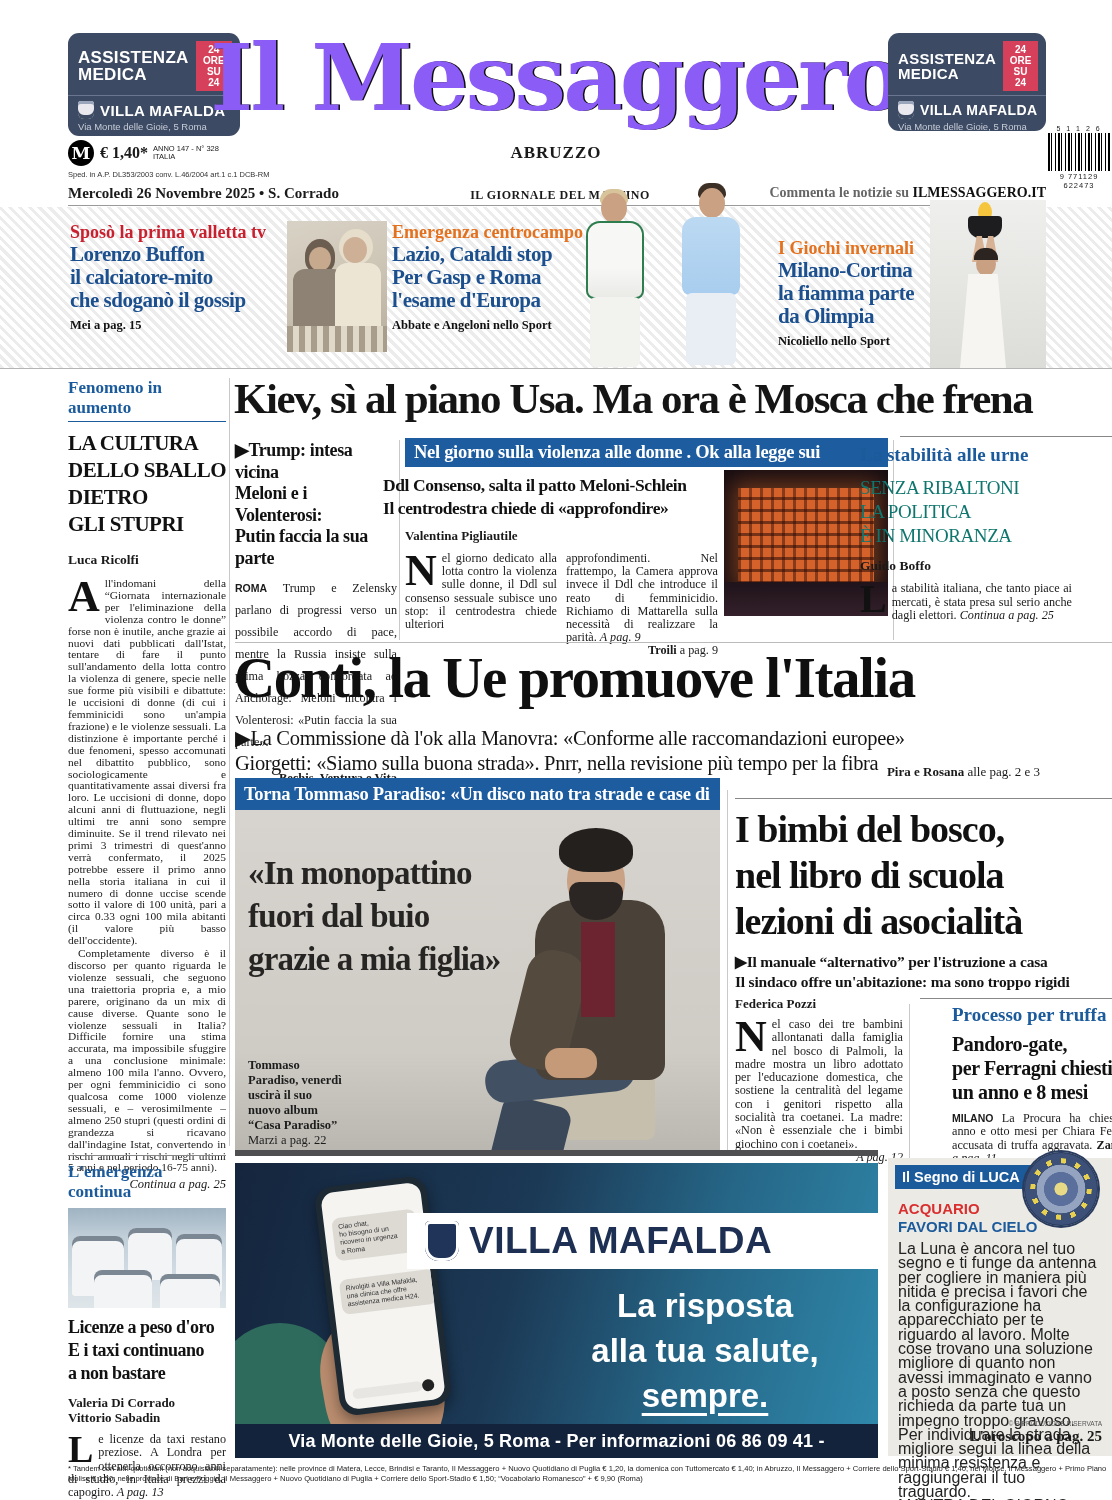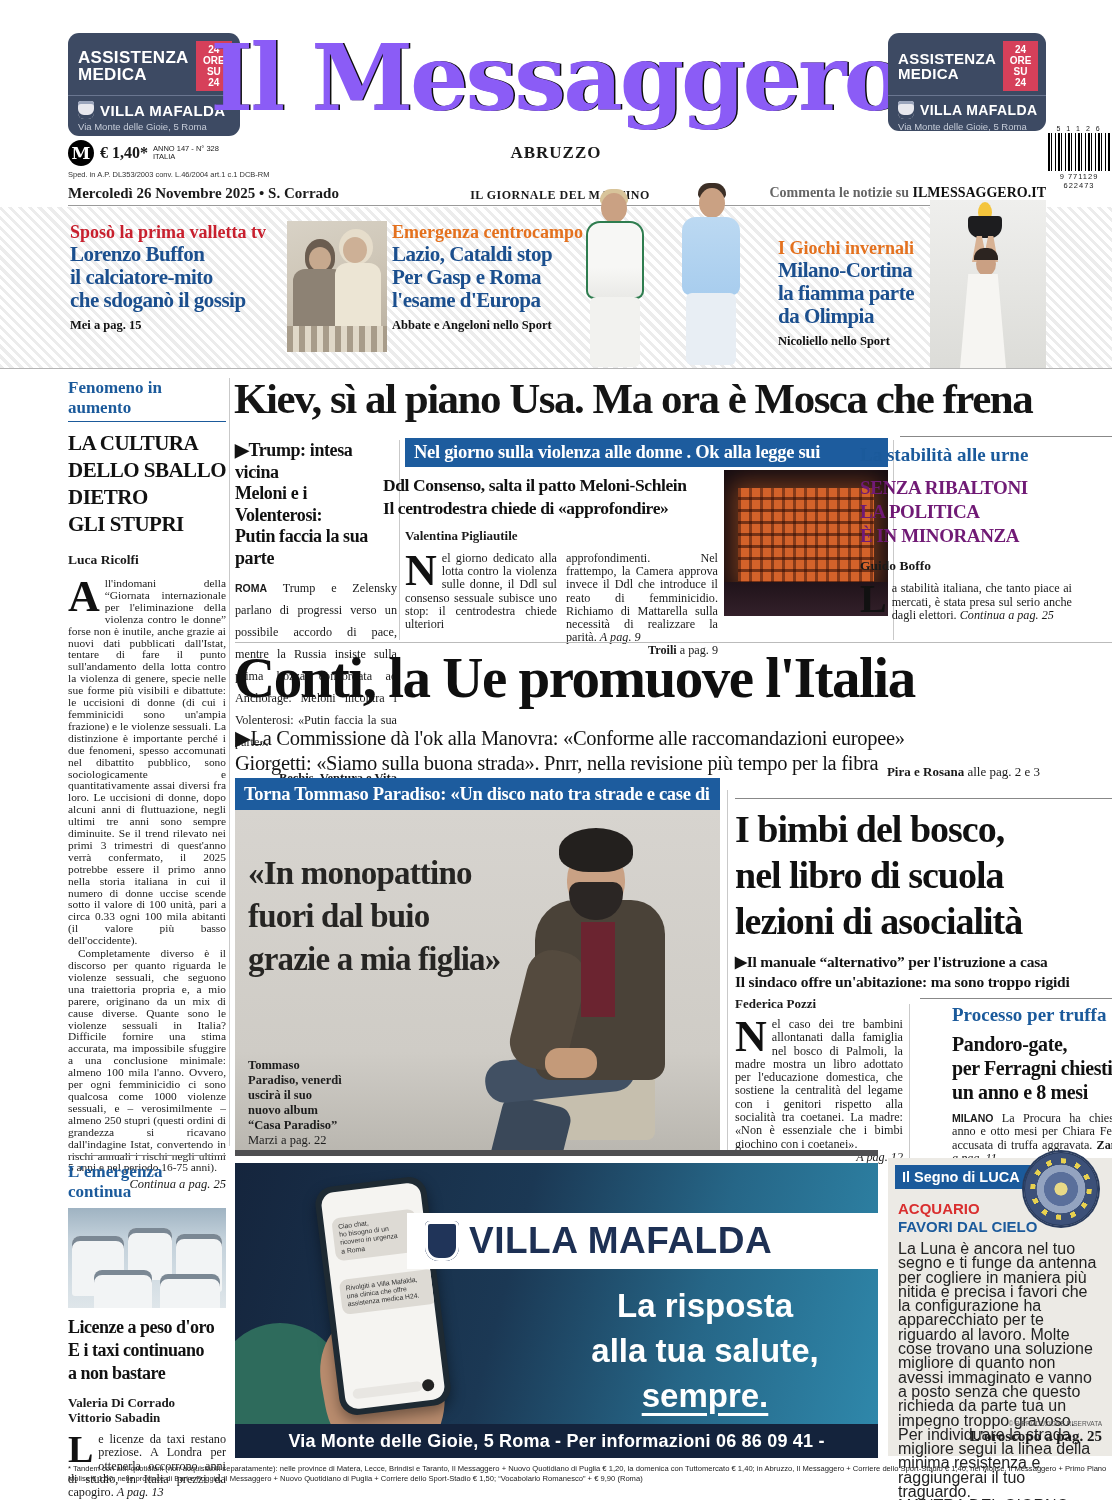--- a/index.html
+++ b/index.html
@@ -108,21 +108,21 @@
   #consenso-c1{left:405px;top:552px;width:152px;font-size:12.2px;line-height:13.2px;}
   #consenso-c2{left:566px;top:552px;width:152px;font-size:12.2px;line-height:13.2px;}
   #photo-building{left:724px;top:470px;width:164px;height:146px;background:#140c12;overflow:hidden;}
   #building{position:absolute;left:14px;top:18px;width:136px;height:96px;background:#d4622a;
             background-image:repeating-linear-gradient(0deg,rgba(40,10,5,.55) 0 3px,transparent 3px 12px),
                              repeating-linear-gradient(90deg,rgba(40,10,5,.45) 0 3px,transparent 3px 11px);
             box-shadow:0 0 22px 6px rgba(224,110,40,.45);}
   #building-ground{position:absolute;left:0;top:112px;width:164px;height:34px;background:linear-gradient(180deg,#20131a,#33202a);}
   #stabilita{left:860px;top:444px;width:212px;}
   #stabilita .kick{font-weight:bold;font-size:19px;color:#1b5a9b;margin-bottom:10px;}
-  #stabilita .hl{font-weight:bold;font-size:19px;line-height:24px;letter-spacing:-0.4px;color:#701a75;}
+  #stabilita .hl{font-weight:normal;font-size:19px;line-height:24px;letter-spacing:-0.4px;color:#0f766e;}
   #stabilita .by{font-weight:bold;font-size:13.5px;margin:10px 0 8px 0;}
   #stabilita .body{font-size:12.2px;line-height:13.5px;}
   #stabilita .dropcap{font-size:40px;line-height:30px;}
 
   
   #conti{left:234px;top:645px;width:878px;font-weight:bold;font-size:57px;letter-spacing:-1.5px;color:#0f0f0f;}
   #conti-sub{left:235px;top:726px;width:860px;font-size:20.5px;line-height:25px;letter-spacing:-0.3px;color:#141414;}
   #conti-sig{left:640px;top:764px;width:400px;text-align:right;font-size:13px;}
 
   

